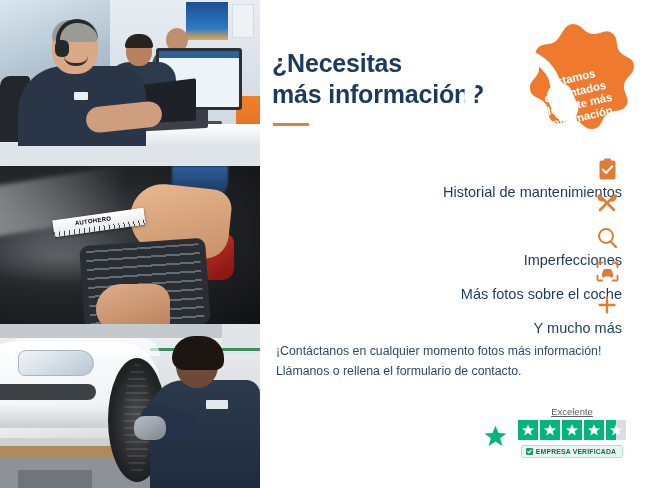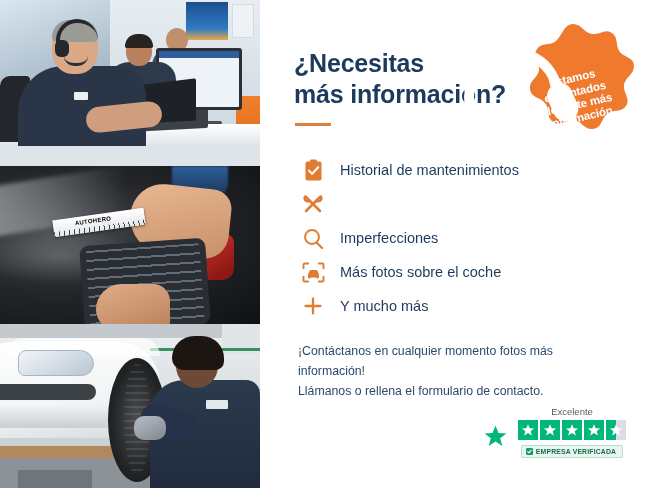--- a/index.html
+++ b/index.html
@@ -250,21 +250,21 @@
     position:absolute; left:134px; top:92px; width:32px; height:24px;
     background:linear-gradient(150deg,#b9bfc6 0%, #7f868e 100%); border-radius:10px;
   }
   .p3-lift { position:absolute; left:18px; top:146px; width:74px; height:18px; background:#6f757b;}
   .p3-cab { position:absolute; left:222px; top:0px; width:38px; height:30px; background:#e0e5e7; }
 
   
   .content {
     position: relative;
     flex: 1 1 auto;
-    padding: 48px 28px 0 34px;
+    padding: 48px 28px 0 12px;
     background: #ffffff;
   }
   .headline {
     color: #1b3a5e;
     font-size: 25px;
     font-weight: bold;
     line-height: 1.22;
     letter-spacing: -.2px;
     max-width: 230px;
   }
@@ -292,22 +292,22 @@
   .badge-text {
     font-size: 11.5px; font-weight: bold; line-height: 1.16;
     text-align: center; color:#ffffff; letter-spacing:-.1px;
     margin-top: 12px;
     text-shadow: 0 0 1px rgba(0,0,0,.06);
   }
 
   
   .features { margin: 28px 0 0 4px; }
   .feature {
-    display: flex; align-items: center;
-    height: 32px; margin-bottom: 0px;
+    display: flex; align-items: flex-end;
+    height: 32px; margin-bottom: 0px; flex-direction: column;
   }
   .feature + .feature { margin-top: 2px; }
   .f-icon {
     width: 30px; height: 30px; flex: 0 0 30px;
     display: flex; align-items: center; justify-content: center;
   }
   .f-label {
     margin-left: 12px;
     font-size: 14.5px; color: #1b3a5e;
   }
@@ -318,21 +318,21 @@
   }
 
   
   .trustpilot {
     position: absolute; right: 24px; bottom: 30px;
     display: flex; align-items: flex-end; gap: 10px;
   }
   .tp-logo { display:flex; align-items:center; gap:4px; padding-bottom:9px; }
   .tp-word { font-size: 23px; font-weight: bold; color:#191919; letter-spacing:-.6px; }
   .tp-right { display:flex; flex-direction:column; align-items:center; gap:3px; }
-  .tp-excelente { font-size: 9.5px; color:#5b5b5b; }
+  .tp-excelente { font-size: 9.5px; color:#5b5b5b;text-decoration:underline; }
   .tp-stars { display:flex; gap:2px; }
   .tp-star-box {
     width:20px; height:20px; background:#00b67a;
     display:flex; align-items:center; justify-content:center;
   }
   .tp-star-box.half { background: linear-gradient(90deg,#00b67a 50%, #dcdce6 50%); }
   .tp-verified {
     margin-top:2px;
     display:flex; align-items:center; gap:3px;
     background:#e8f6ef; border:1px solid #b9e0ce;

